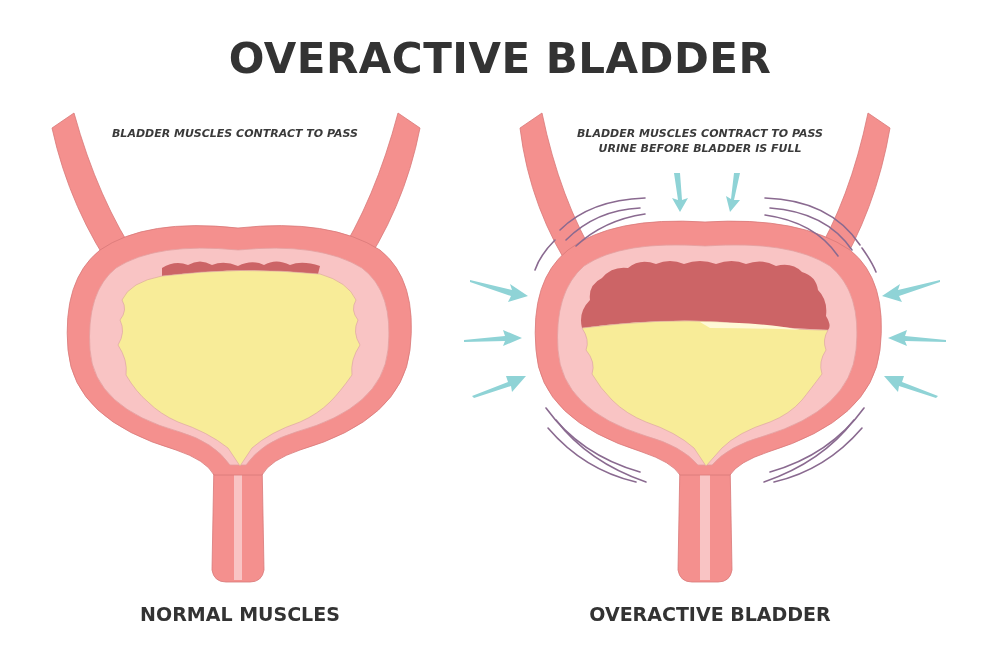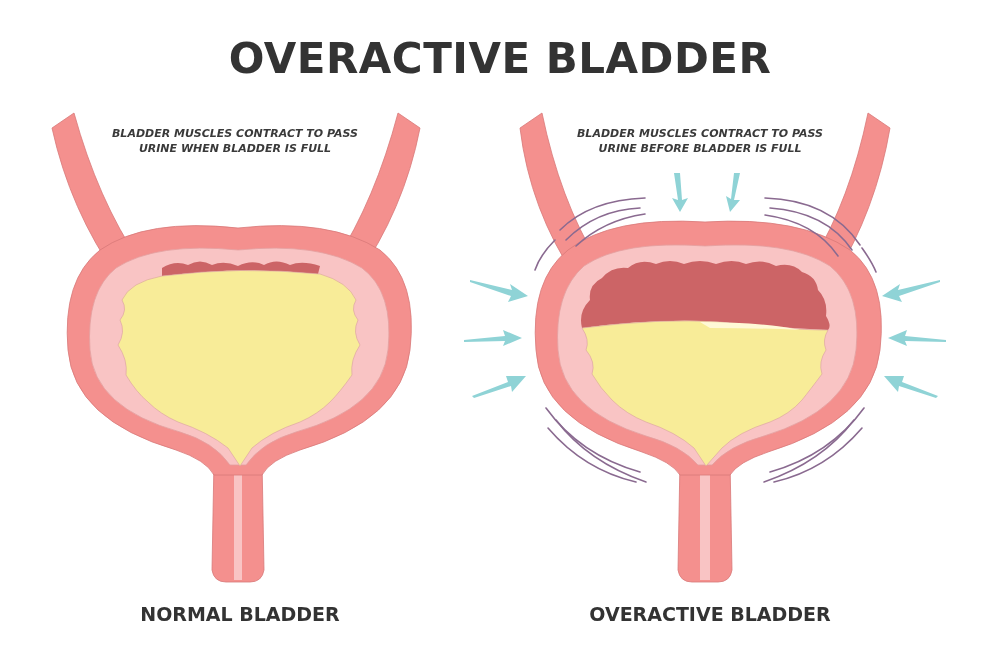--- a/index.html
+++ b/index.html
@@ -13,21 +13,20 @@
   .label.right { left:560px; width:300px; }
   svg.art { position:absolute; left:0; top:0; }
 </style>
 </head>
 <body>
 
 <div class="title">OVERACTIVE BLADDER</div>
 
 <div class="caption left">
   <div>BLADDER MUSCLES CONTRACT TO PASS</div>
-  <div>URINE WHEN BLADDER IS FULL</div>
 </div>
 <div class="caption right">
   <div>BLADDER MUSCLES CONTRACT TO PASS</div>
   <div>URINE BEFORE BLADDER IS FULL</div>
 </div>
 
 <svg class="art" width="1000" height="667" viewBox="0 0 1000 667">
 
   <g>
 
@@ -95,14 +94,14 @@
       <polygon points="470,280 512,290 510,284 528,296 508,302 511,296 470,282"></polygon>
       <polygon points="464,340 505,336 503,330 522,338 503,346 505,341 464,342"></polygon>
       <polygon points="472,396 508,382 506,376 526,376 512,392 511,386 474,398"></polygon>
       <polygon points="940,280 898,290 900,284 882,296 902,302 899,296 940,282"></polygon>
       <polygon points="946,340 905,336 907,330 888,338 907,346 905,341 946,342"></polygon>
       <polygon points="938,396 902,382 904,376 884,376 898,392 899,386 936,398"></polygon>
     </g>
   </g>
 </svg>
 
-<div class="label left">NORMAL BLADDER</div>
+<div class="label left">NORMAL MUSCLES</div>
 <div class="label right">OVERACTIVE BLADDER</div>
 
 </body></html>

